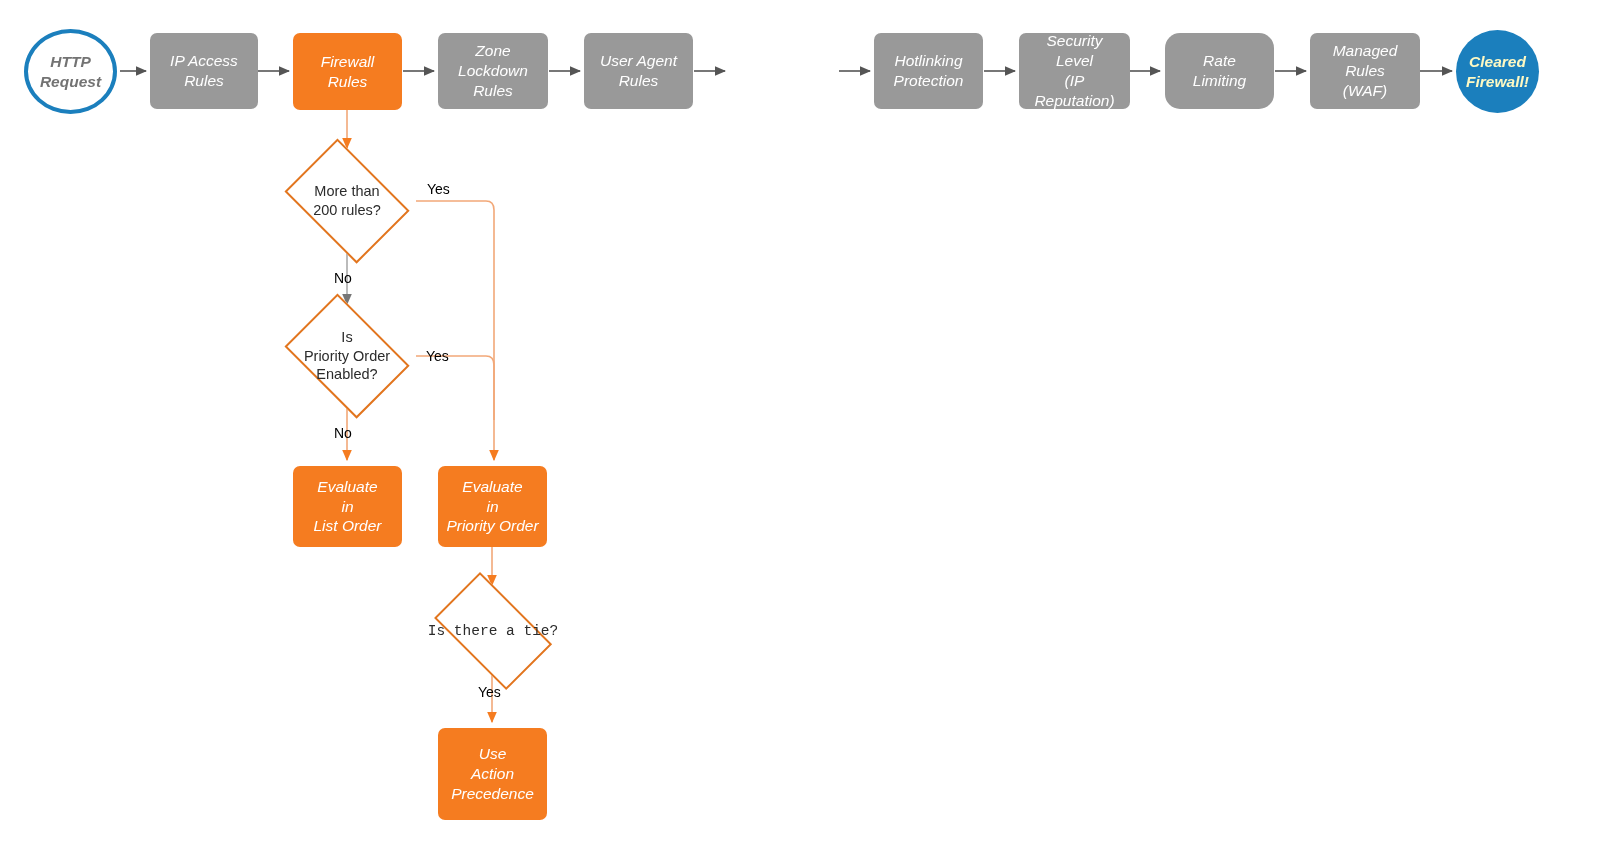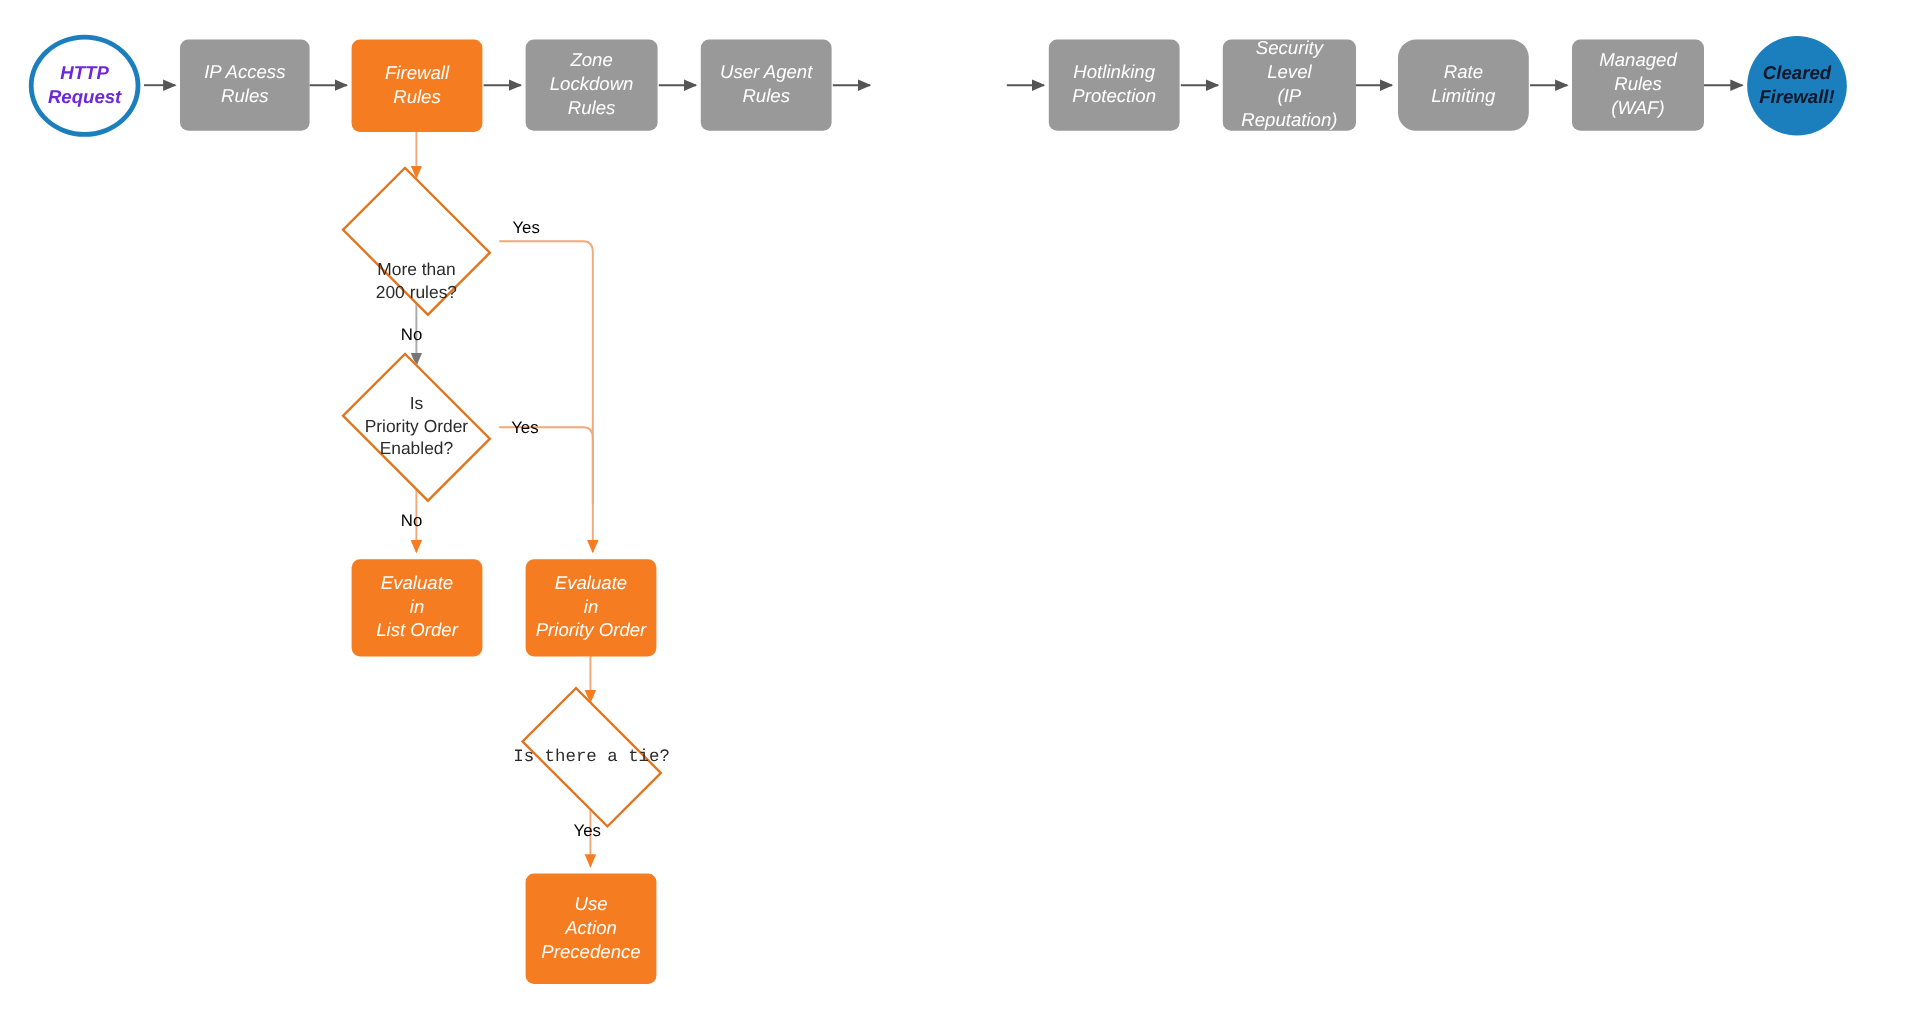--- a/index.html
+++ b/index.html
@@ -54,25 +54,25 @@
   
   .circle {
     border-radius: 50%;
     font-size: 15.5px;
     font-style: italic;
     font-weight: bold;
   }
   .circle.hollow {
     background: #ffffff;
     border: 4px solid #1B7FBD;
-    color: #6d28d9;
+    color: #737373;
   }
   .circle.filled {
     background: #1B7FBD;
-    color: #0f172a;
+    color: #fef9c3;
   }
 
   
   .diamond {
     background: transparent;
   }
   .diamond .dia-shape {
     position: absolute;
     left: 50%;
     top: 50%;
@@ -174,21 +174,21 @@
   <div class="node box gray" style="left:1165px; top:33px; width:109px; height:76px;border-radius:15px;">Rate
 Limiting</div>
 
   <div class="node box gray" style="left:1310px; top:33px; width:110px; height:76px;">Managed
 Rules
 (WAF)</div>
 
   <div class="node circle filled" style="left:1456px; top:30px; width:83px; height:83px;">Cleared
 Firewall!</div>
 
-  <div class="node diamond" style="left:275px; top:148px; width:144px; height:106px;align-items:flex-end;">
+  <div class="node diamond" style="left:275px; top:148px; width:144px; height:106px;">
     <span class="dia-shape"></span>
     <span class="dia-label">More than
 200 rules?</span>
   </div>
 
   <div class="node diamond" style="left:275px; top:303px; width:144px; height:106px;">
     <span class="dia-shape"></span>
     <span class="dia-label">Is
 Priority Order
 Enabled?</span>

